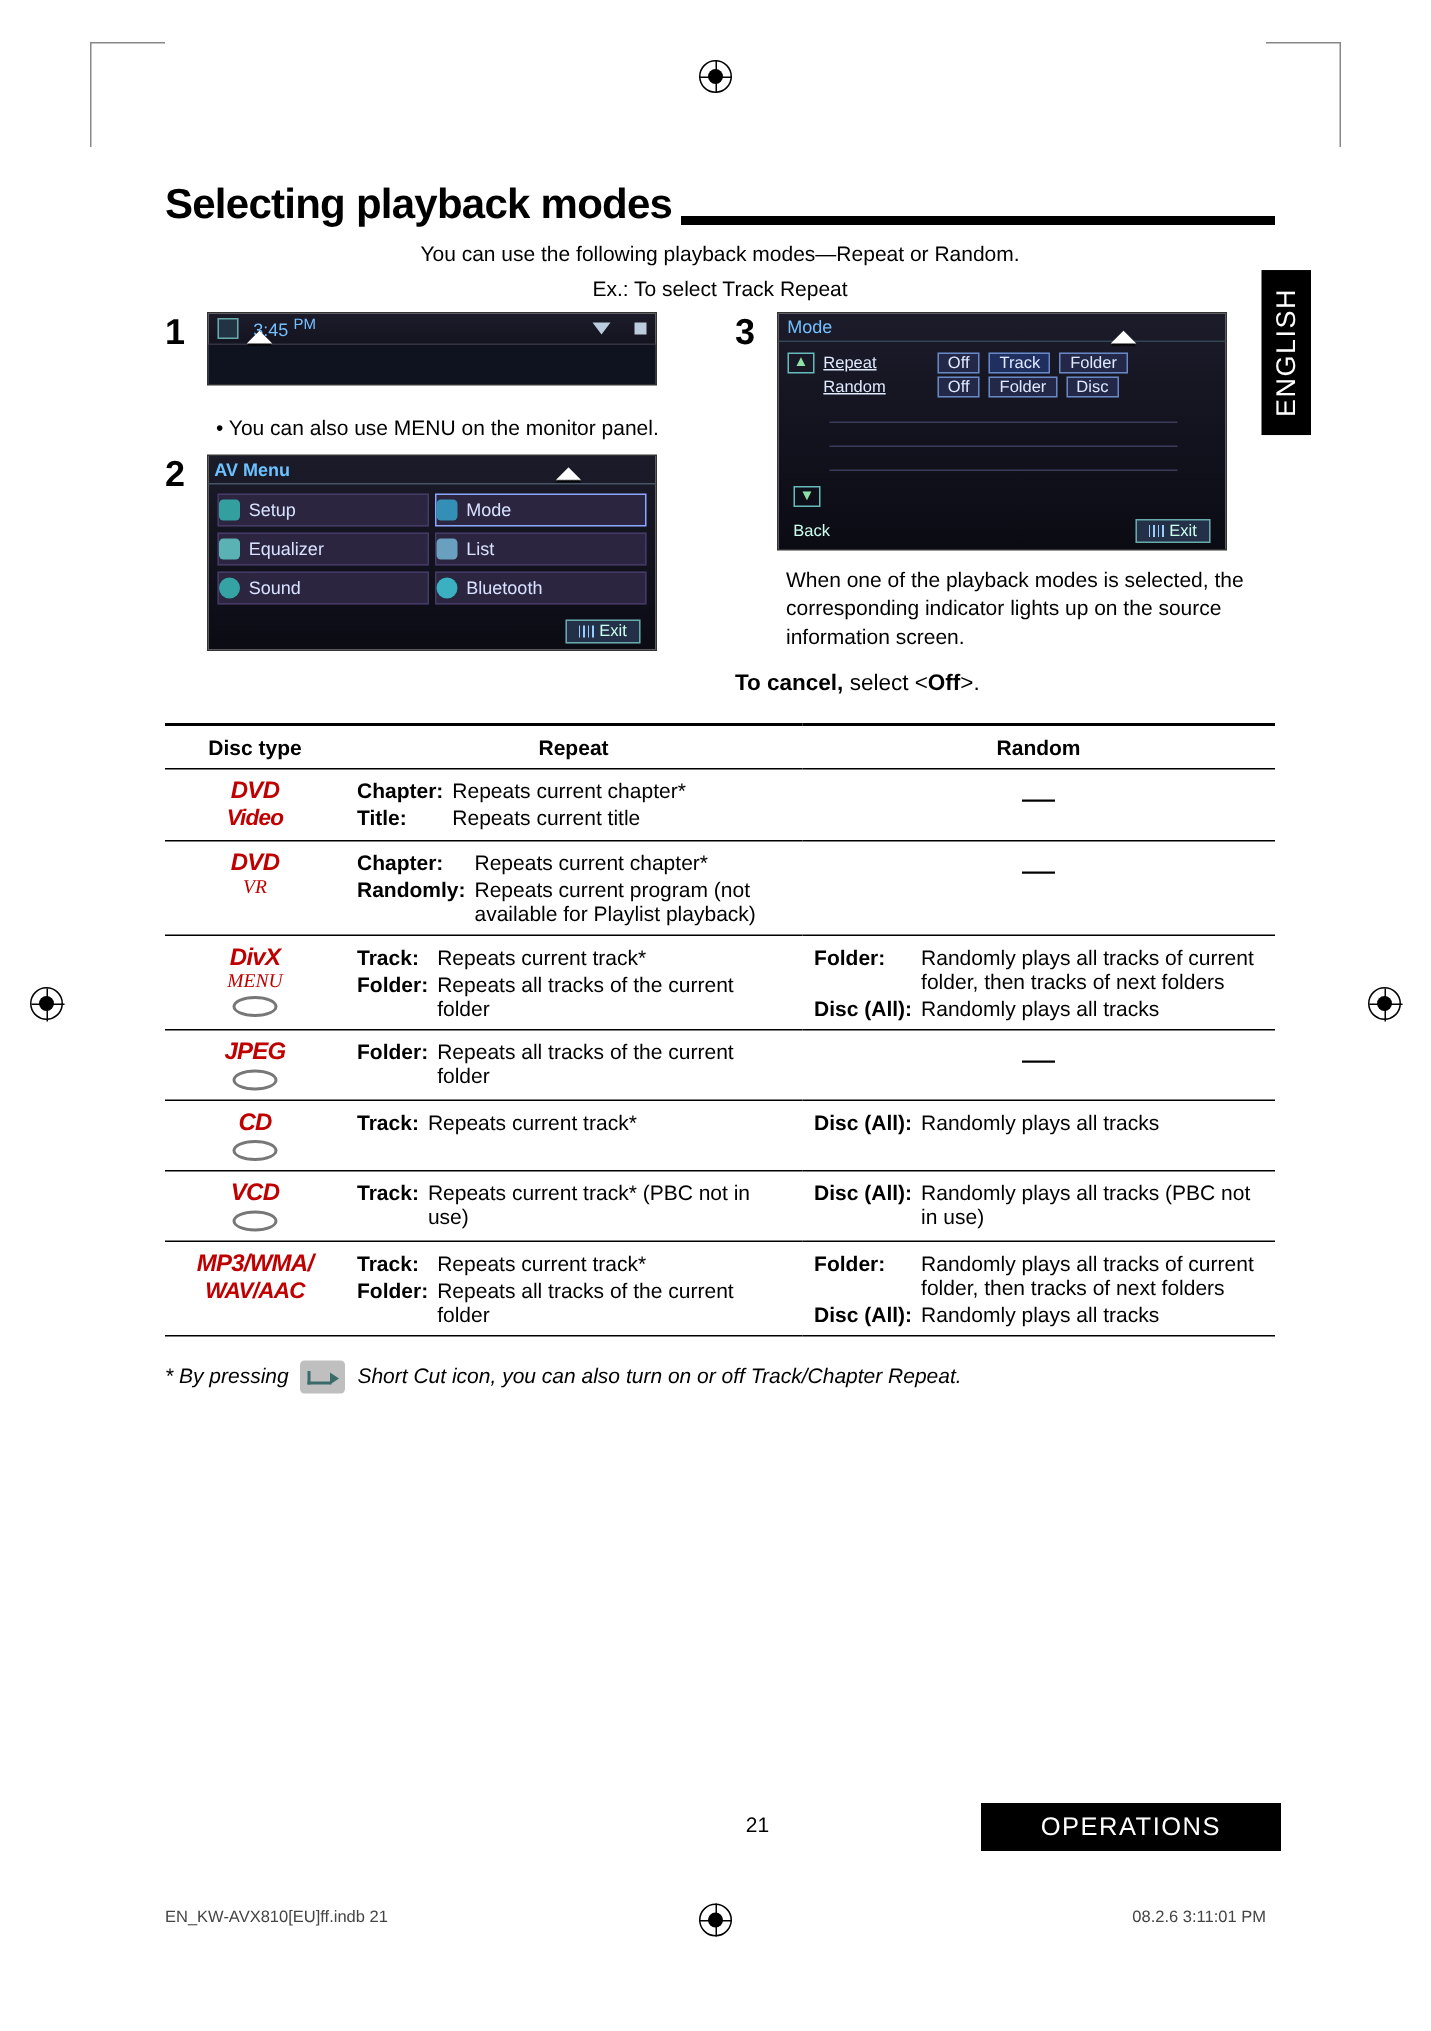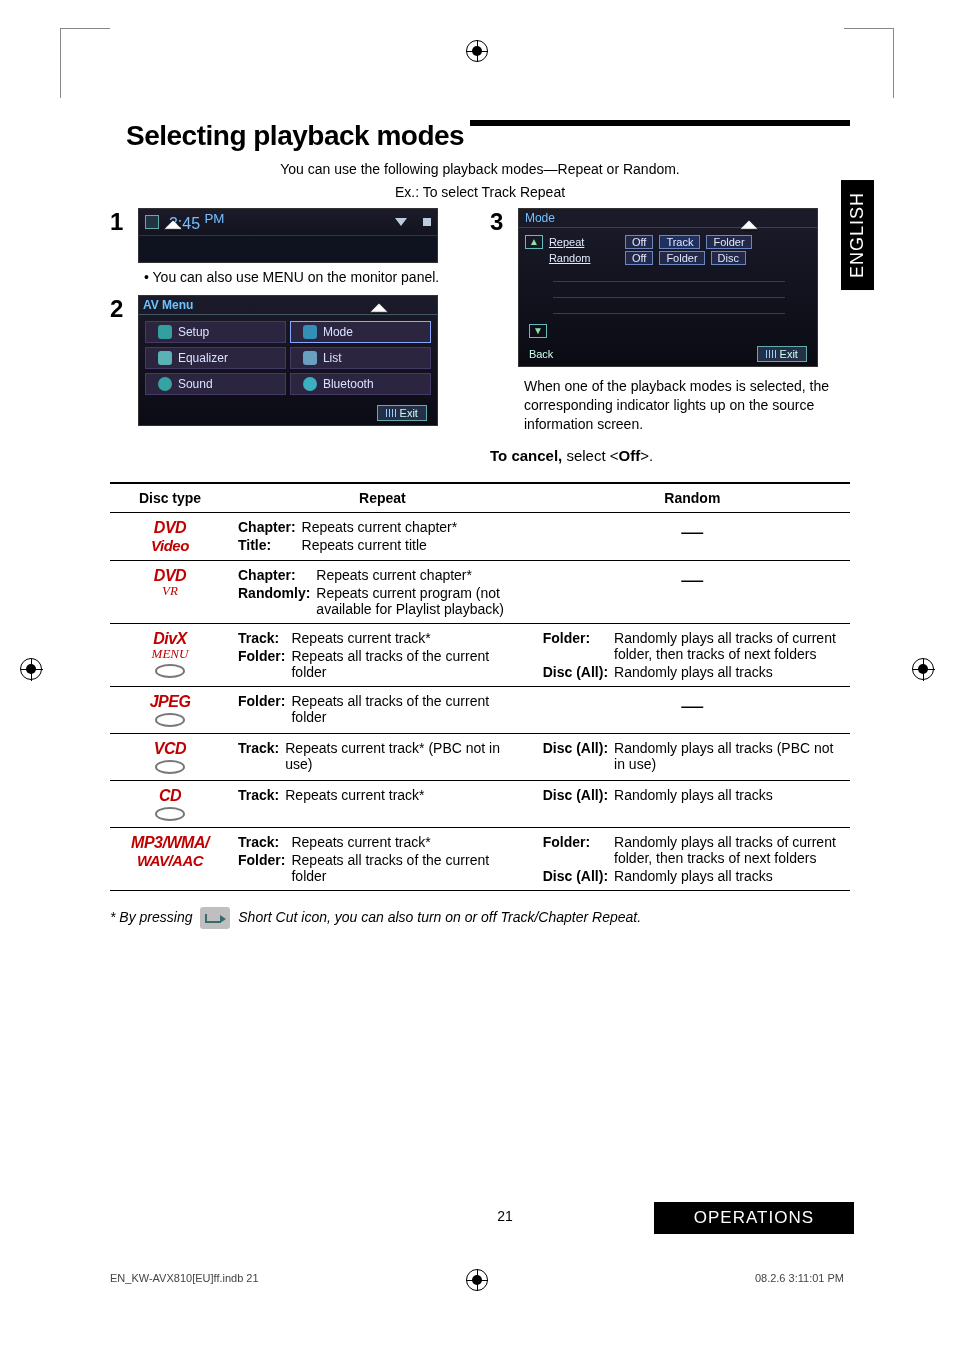--- a/index.html
+++ b/index.html
@@ -31,21 +31,21 @@
     padding: 12px 6px;
     font-size: 18px;
     letter-spacing: 1px;
   }
   h1 {
     font-size: 28px;
     font-weight: bold;
     margin: 0 0 4px 0;
     letter-spacing: -0.5px;
   }
-  .title-row { display:flex; gap:6px;margin-left:16px;}
+  .title-row { display:flex; align-items:flex-end; gap:6px;}
   .title-row .rule { flex:1; height:6px; background:#000; margin-bottom:6px;}
   .intro { margin: 4px 0 2px 0; line-height: 1.35; text-align: center; }
   .cols { display: flex; gap: 20px; margin-top: 6px; }
   .col { flex: 1; }
   .stepnum {
     font-family: Arial, sans-serif;
     font-weight: 900;
     font-size: 24px;
     display:inline-block;
     width:24px;
@@ -58,21 +58,21 @@
     border: 1px solid #333;
     color:#cfd9ff;
     font-size:12px;
     width: 310px;
   }
   .panel-topbar {
     display:flex; align-items:center; gap:10px;
     border-bottom:1px solid #334;
     padding:2px 6px;
   }
-  .time { color:#76bfff; font-size:16px;}
+  .time { color:#76bfff; font-size:12px;}
   .avicon { width:14px;height:14px;border:1px solid #6aa; background:#234;}
   .controls { margin-left:auto; display:flex; gap:16px;}
   .down { border-left:6px solid transparent; border-right:6px solid transparent; border-top:8px solid #bcd;}
   .stop { width:8px;height:8px;background:#bcd;}
   .cursor {
     width: 36px; height: 36px;
     position: relative;
     margin-top:-8px;
     margin-left:10px;
   }
@@ -84,21 +84,21 @@
     border-right:6px solid transparent;
     border-bottom:6px solid transparent;
     transform: rotate(45deg);
     filter: drop-shadow(1px 1px 0 #000);
   }
   .bullet { margin-left:34px;}
   .bullet::before{content:"• "; }
 
   .menu-title { color:#6bc2ff; border-bottom:1px solid #456; padding:2px 4px; font-weight:bold; font-size:12px;}
   .menu-grid { display:grid; grid-template-columns:1fr 1fr; gap:4px; padding:6px;}
-  .menu-item { display:flex; align-items:center; gap:6px; background:#2b2540; border:1px solid #453a66; padding:3px 12px; color:#d8e2ff; font-size:12px;}
+  .menu-item { display:flex; align-items:center; gap:6px; background:#2b2540; border:1px solid #453a66; padding:3px 0; color:#d8e2ff; font-size:12px;}
   .menu-item.sel { border-color:#8aa7ff;}
   .mi-icon { width:14px;height:14px;background:#3a6; border-radius:3px;}
   .mi-icon.gear{background:#33a09f;}
   .mi-icon.mode{background:#338fb5;}
   .mi-icon.eq{background:#5ab2b4;}
   .mi-icon.list{background:#6aa0bf;}
   .mi-icon.snd{background:#35a3a3;border-radius:50%;}
   .mi-icon.bt{background:#3ab0c0;border-radius:50%;}
   .exit-bar { text-align:right; padding:4px 10px;}
   .exit-btn { display:inline-flex;align-items:center;gap:4px; background:#243047;border:1px solid #6aa;padding:1px 8px;font-size:11px;color:#cfe;}
@@ -221,21 +221,21 @@
             <span class="time"><span>3:45</span> <sup>PM</sup></span>
             <div class="controls">
               <div class="down"></div>
               <div class="stop"></div>
             </div>
           </div>
           <div style="height:26px;background:#0f1320;"></div>
           <div class="cursor" style="position:absolute;left:18px;top:22px;"></div>
         </div>
       </div>
-      <div class="bullet" style="margin-top:6px;">You can also use MENU on the monitor panel.</div>
+      <div class="bullet" style="margin-top:20px;">You can also use MENU on the monitor panel.</div>
 
       <div style="margin-top:10px; position:relative;">
         <span class="stepnum">2</span>
         <div class="panel" style="width:300px;position:relative;">
           <div class="menu-title">AV Menu</div>
           <div class="menu-grid">
             <div class="menu-item">
                 <span class="mi-icon gear"></span>
                 <span>Setup</span>
               </div>
@@ -387,51 +387,51 @@
           <td>
             <div class="defs">
               <span class="k">Folder:</span>
               <span>Repeats all tracks of the current folder</span>
             </div>
           </td>
           <td class="dash">—</td>
         </tr>
         <tr>
           <td class="dt">
+            <div class="dt-label">CD</div>
+            <span class="dt-disc"></span>
+          </td>
+          <td>
+            <div class="defs">
+              <span class="k">Track:</span>
+              <span>Repeats current track*</span>
+            </div>
+          </td>
+          <td>
+            <div class="defs">
+              <span class="k">Disc (All):</span>
+              <span>Randomly plays all tracks</span>
+            </div>
+          </td>
+        </tr>
+        <tr>
+          <td class="dt">
             <div class="dt-label">VCD</div>
             <span class="dt-disc"></span>
           </td>
           <td>
             <div class="defs">
               <span class="k">Track:</span>
               <span>Repeats current track* (PBC not in use)</span>
             </div>
           </td>
           <td>
             <div class="defs">
               <span class="k">Disc (All):</span>
               <span>Randomly plays all tracks (PBC not in use)</span>
-            </div>
-          </td>
-        </tr>
-        <tr>
-          <td class="dt">
-            <div class="dt-label">CD</div>
-            <span class="dt-disc"></span>
-          </td>
-          <td>
-            <div class="defs">
-              <span class="k">Track:</span>
-              <span>Repeats current track*</span>
-            </div>
-          </td>
-          <td>
-            <div class="defs">
-              <span class="k">Disc (All):</span>
-              <span>Randomly plays all tracks</span>
             </div>
           </td>
         </tr>
         <tr>
           <td class="dt">
             <div class="dt-label">MP3/WMA/</div>
             <div class="dt-label" style="font-size: 15px;">WAV/AAC</div>
           </td>
           <td>
             <div class="defs">

